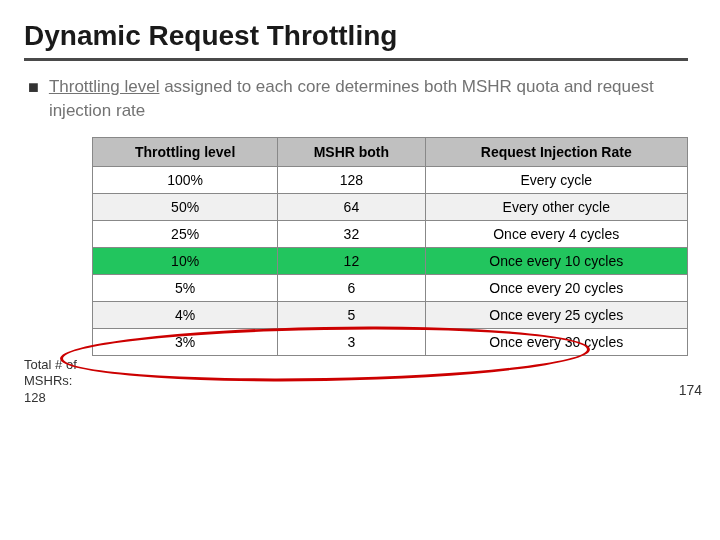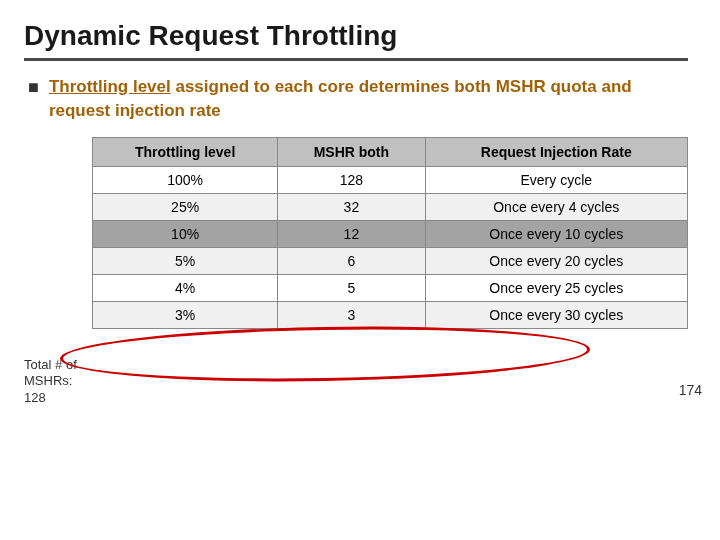--- a/index.html
+++ b/index.html
@@ -45,23 +45,22 @@
     .bullet {
       font-size: 18px;
       color: #333;
       margin-right: 10px;
       margin-top: 2px;
       flex-shrink: 0;
     }
 
     .bullet-text {
       font-size: 17px;
-      color: #a16207;
+      color: #737373;
       line-height: 1.4;
-      font-weight: bold;
     }
 
     .bullet-text .underline {
       text-decoration: underline;
     }
 
     .table-wrapper {
       display: flex;
       align-items: flex-start;
       position: relative;
@@ -103,21 +102,21 @@
     tbody tr:nth-child(odd) td {
       background: #fff;
     }
 
     tbody tr:nth-child(even) td {
       background: #f0f0f0;
     }
 
     
     tbody tr.highlighted td {
-      background: #a3a3a3;
+      background: #22c55e;
     }
 
     
     .oval-highlight {
       position: absolute;
       border: 3px solid #cc0000;
       border-radius: 50%;
       width: 530px;
       height: 54px;
       top: 327px;
@@ -161,20 +160,25 @@
           <th>Request Injection Rate</th>
         </tr>
       </thead>
       <tbody id="table-body">
       <tr>
             <td>100%</td>
             <td>128</td>
             <td>Every cycle</td>
           </tr>
           <tr>
+            <td>50%</td>
+            <td>64</td>
+            <td>Every other cycle</td>
+          </tr>
+          <tr>
             <td>25%</td>
             <td>32</td>
             <td>Once every 4 cycles</td>
           </tr>
           <tr class="highlighted">
             <td>10%</td>
             <td>12</td>
             <td>Once every 10 cycles</td>
           </tr>
           <tr>

